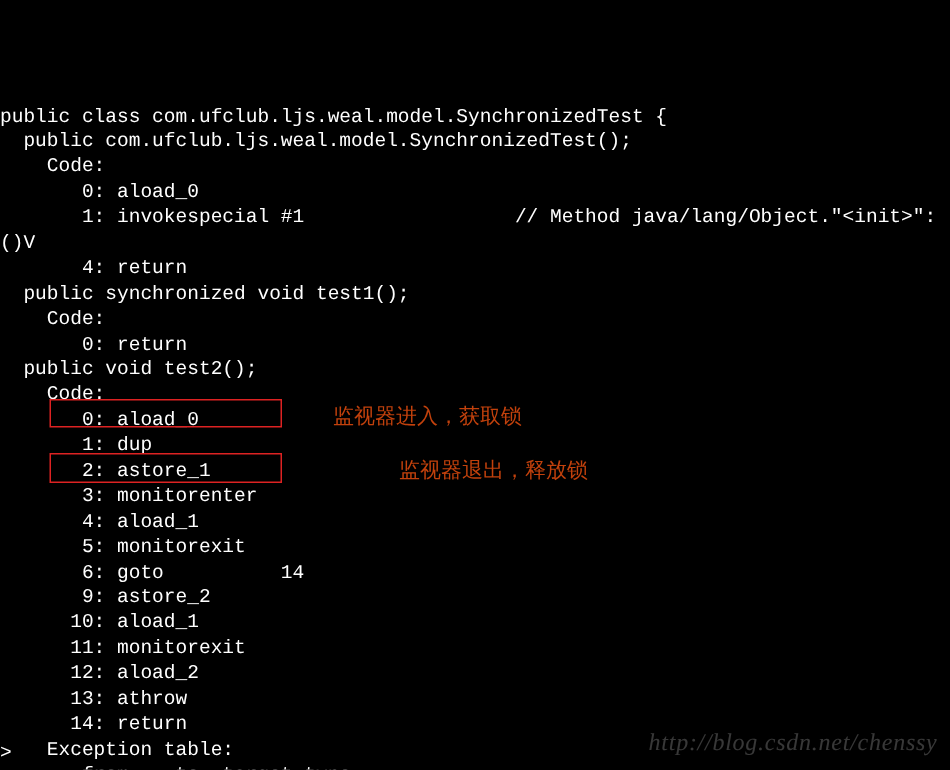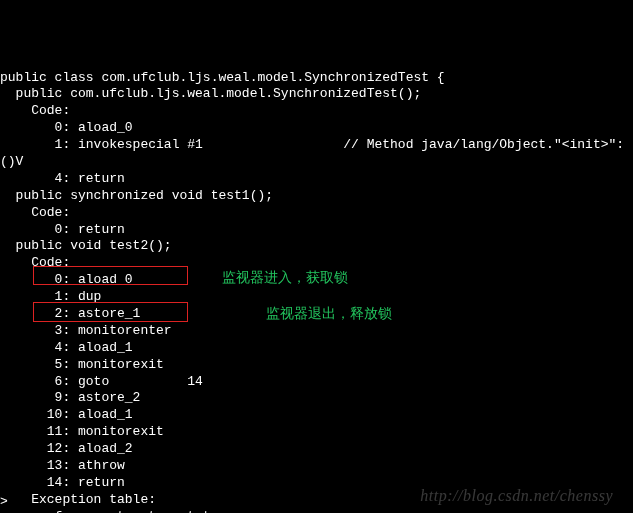--- a/index.html
+++ b/index.html
@@ -19,30 +19,30 @@
     .line { display: block; }
     .box {
       position: absolute;
       border: 1px solid #d22;
       pointer-events: none;
     }
     #box1 { left: 33px; top: 266px; width: 155px; height: 19px; }
     #box2 { left: 33px; top: 302px; width: 155px; height: 20px; }
     .annotation {
       position: absolute;
-      color: #22c55e;
+      color: #c2410c;
       font-family: "SimSun", "Microsoft YaHei", sans-serif;
       font-size: 14px;
       white-space: nowrap;
     }
     #ann1 { left: 222px; top: 268px; }
     #ann2 { left: 222px; top: 304px; margin-left: 44px; }
     .watermark {
       position: absolute;
-      right: 20px;
+      right: 8px;
       bottom: 6px;
       color: rgba(255,255,255,0.22);
       font-family: Georgia, "Times New Roman", serif;
       font-style: italic;
       font-size: 16px;
       letter-spacing: 0.5px;
       pointer-events: none;
     }
     .prompt {
       position: absolute;

